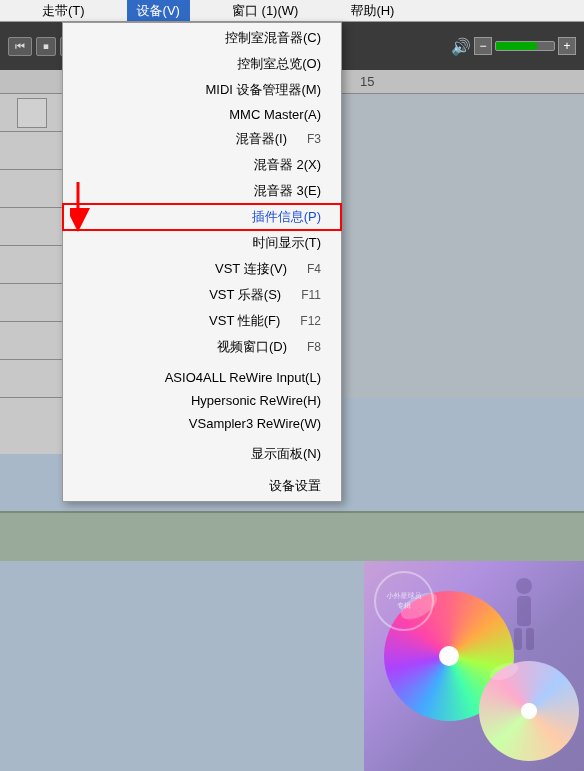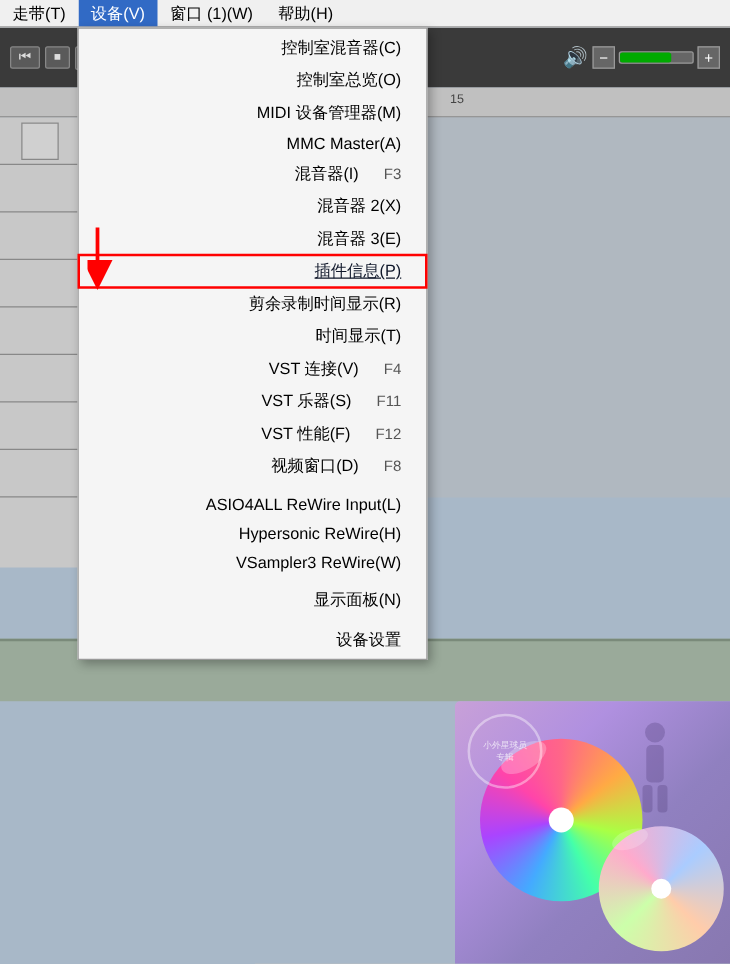--- a/index.html
+++ b/index.html
@@ -35,20 +35,21 @@
       z-index: 100;
     }
     .menubar-item {
       padding: 2px 10px;
       font-size: 13px;
       color: #000;
       cursor: default;
       height: 100%;
       display: flex;
       align-items: center;
+      margin-left: 32px;
     }
     .menubar-item.active {
       background: #316ac5;
       color: #ffffff;
     }
 
     
     .dropdown-menu {
       position: absolute;
       top: 22px;
@@ -185,21 +186,21 @@
       left: 0;
       width: 584px;
       height: 24px;
       background: #c0c0c0;
       border-bottom: 1px solid #888;
     }
 
     .ruler-mark {
       position: absolute;
       top: 4px;
-      font-size: 10px;
+      font-size: 13px;
       color: #444;
     }
 
     .track-label-area {
       position: absolute;
       top: 94px;
       left: 0;
       width: 65px;
       background: #c8c8c8;
       border-right: 2px solid #777;
@@ -363,27 +364,24 @@
   </div>
 
   <div class="menu-item">
     <span>混音器 2(X)</span>
   </div>
 
   <div class="menu-item">
     <span>混音器 3(E)</span>
   </div>
 
-  <div class="menu-item plugin-info-box" style="background:#f5f5f5; color:#0f172a;text-decoration:underline;">
+  <div class="menu-item plugin-info-box" style="background:#f5f5f5; color:#1d4ed8;">
     <span>插件信息(P)</span>
   </div>
 
-  <div class="menu-item">
-    <span>剪余录制时间显示(R)</span>
-  </div>
 
   <div class="menu-item">
     <span>时间显示(T)</span>
   </div>
 
   <div class="menu-item">
     <span>VST 连接(V)</span>
     <span class="shortcut">F4</span>
   </div>
 

